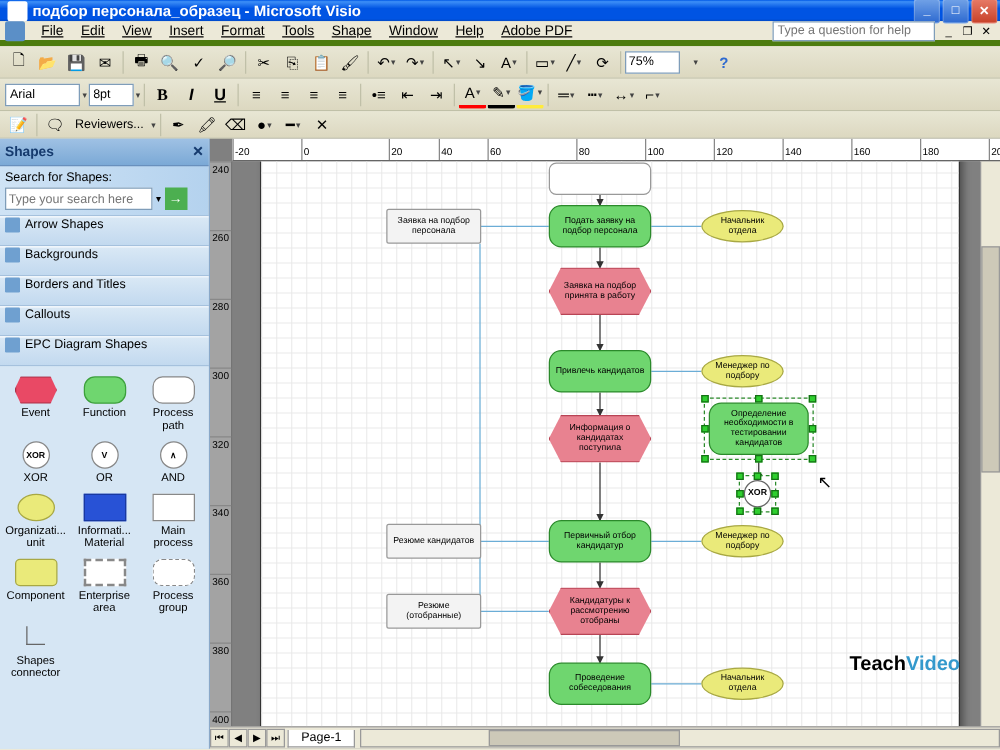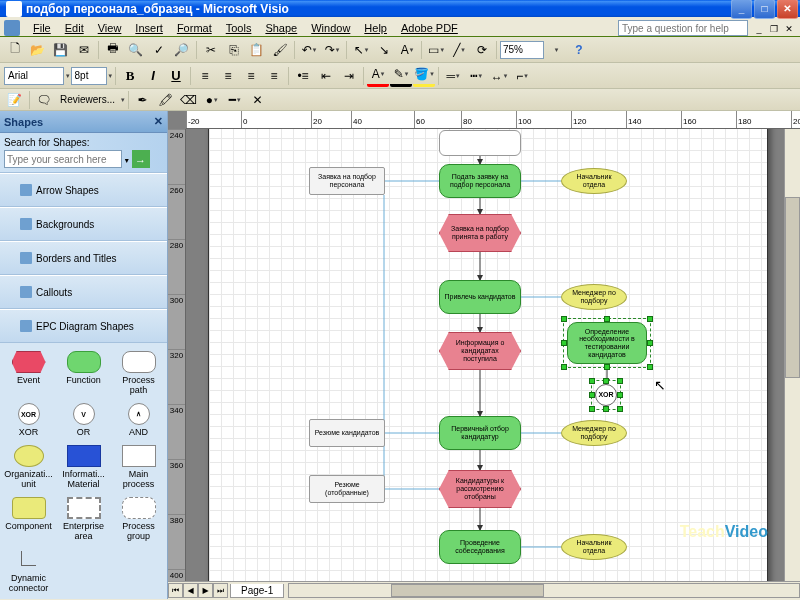--- a/index.html
+++ b/index.html
@@ -4,21 +4,21 @@
 <style>
 * { margin: 0; padding: 0; box-sizing: border-box; font-family: Tahoma, Arial, sans-serif; }
 body { background: #ece9d8; overflow: hidden; width: 800px; height: 600px; }
 .titlebar { background: linear-gradient(to bottom, #0058e6, #3d8ff7 8%, #0054e3 40%, #0054e3 88%, #0048c5); height: 17px; display: flex; align-items: center; padding: 0 2px 0 6px; color: white; font-size: 12px; }
 .titlebar .icon { width: 16px; height: 16px; background: #fff; margin-right: 4px; border-radius: 2px; }
 .titlebar .title { flex: 1; font-weight: bold; }
 .winbtns { display: flex; gap: 2px; }
 .winbtn { width: 21px; height: 20px; background: linear-gradient(#6fa0e6, #2e6ad0); border: 1px solid #fff3; border-radius: 3px; display: flex; align-items: center; justify-content: center; color: white; font-size: 10px; font-weight: bold; cursor: pointer; }
 .winbtn.close { background: linear-gradient(#e67965, #c8422a); }
 
-.menubar { background: #ece9d8; height: 20px; display: flex; align-items: flex-end; padding: 0 4px; border-bottom: 1px solid #4d7c0f; font-size: 11px; }
+.menubar { background: #ece9d8; height: 20px; display: flex; align-items: center; padding: 0 4px; border-bottom: 5px solid #4d7c0f; font-size: 11px; }
 .menubar .vicon { width: 16px; height: 16px; background: #5b8fc7; margin-right: 6px; border-radius: 2px; }
 .menubar .menu-item { padding: 2px 7px; cursor: pointer; }
 .menubar .menu-item u { text-decoration: underline; }
 .menubar .help-box { margin-left: auto; width: 130px; height: 16px; background: white; border: 1px solid #7f9db9; font-size: 10px; padding: 0 3px; color: #999; }
 .menubar .mdi { display: flex; gap: 1px; margin-left: 4px; }
 .menubar .mdi span { width: 14px; height: 14px; display: flex; align-items: center; justify-content: center; font-size: 9px; cursor: pointer; }
 
 .toolbar { background: linear-gradient(#e8e6d4, #dcd8c0); height: 26px; display: flex; align-items: center; padding: 0 4px; border-bottom: 1px solid #c0c0a8; gap: 1px; }
 .toolbar .tbtn { width: 22px; height: 22px; display: flex; align-items: center; justify-content: center; cursor: pointer; border-radius: 2px; font-size: 12px; }
 .toolbar .sep { width: 1px; height: 18px; background: #c0c0a8; margin: 0 2px; }
@@ -28,21 +28,21 @@
 .toolbar .fmt { font-weight: bold; font-family: 'Times New Roman', serif; font-size: 13px; }
 .arrow-drop { font-size:7px; color:#444; margin-left:1px; }
 
 .workspace { display: flex; height: 488px; }
 .shapes-panel { width: 168px; background: linear-gradient(to right, #cfe3f5, #b4d2ee); border-right: 1px solid #8aa8c8; display: flex; flex-direction: column; }
 .shapes-header { height: 22px; background: linear-gradient(#9fc1e4, #7ba9d6); display: flex; align-items: center; padding: 0 4px; font-size: 11px; font-weight: bold; color: #153a6d; border-bottom: 1px solid #6990bd; }
 .shapes-header .close-x { margin-left: auto; cursor: pointer; font-size: 11px; }
 .search-section { padding: 4px; font-size: 10px; border-bottom: 1px solid #a5c1dd; }
 .search-section input { width: 118px; height: 18px; border: 1px solid #7f9db9; font-size: 10px; padding: 0 2px; }
 .search-section .go { width: 18px; height: 18px; background: #4caf50; color: white; display: inline-flex; align-items: center; justify-content: center; font-size: 11px; vertical-align: top; cursor: pointer; }
-.stencil-bar { background: linear-gradient(#d9e8f5, #c2d9ef); height: 34px; border-top: 1px solid #fff; border-bottom: 1px solid #a5c1dd; display: flex; align-items: center; padding: 0 20px; font-size: 10px; cursor: pointer; }
+.stencil-bar { background: linear-gradient(#d9e8f5, #c2d9ef); height: 24px; border-top: 1px solid #fff; border-bottom: 1px solid #a5c1dd; display: flex; padding: 0 4px; font-size: 10px; cursor: pointer; }
 .stencil-bar .sicon { width: 12px; height: 12px; background: #6fa0d0; margin-right: 4px; border-radius: 1px; }
 .stencil-content { flex: 1; background: #d6e6f4; padding: 6px 2px; overflow: hidden; }
 .shape-grid { display: grid; grid-template-columns: repeat(3, 1fr); gap: 4px 2px; }
 .shape-cell { display: flex; flex-direction: column; align-items: center; font-size: 9px; text-align: center; cursor: pointer; padding: 2px; }
 .shape-cell .sh { width: 34px; height: 22px; margin-bottom: 2px; }
 .sh-event { background: #e94965; border: 1px solid #a83048; border-radius: 3px; clip-path: polygon(15% 0, 85% 0, 100% 50%, 85% 100%, 15% 100%, 0 50%); }
 .sh-func { background: #6fd66f; border: 1px solid #3ca03c; border-radius: 9px; }
 .sh-path { background: #fff; border: 1px solid #888; border-radius: 8px; }
 .sh-circ { width: 22px !important; height: 22px; border-radius: 50%; background: #fff; border: 1px solid #888; display: flex; align-items: center; justify-content: center; font-size: 7px; font-weight: bold; }
 .sh-org { background: #eaea7a; border: 1px solid #a8a844; border-radius: 50%; width: 30px !important; height: 20px; }
@@ -78,21 +78,21 @@
 .page-tabs { height: 18px; background: #ece9d8; display: flex; align-items: center; font-size: 10px; border-top: 1px solid #999; }
 .page-tabs .nav { width: 15px; height: 15px; border: 1px solid #999; display: flex; align-items: center; justify-content: center; font-size: 8px; cursor: pointer; background: #ece9d8; }
 .page-tabs .tab { background: #fff; border: 1px solid #999; border-top: none; padding: 1px 10px; margin-left: 2px; cursor: pointer; }
 .hscroll { flex: 1; height: 15px; background: #ece9d8; border: 1px solid #999; margin-left: 4px; position: relative; }
 .hscroll .thumb { position: absolute; left: 20%; width: 30%; top: 0; bottom: 0; background: #cdc9b8; border: 1px solid #999; }
 
 .vscroll { width: 16px; background: #ece9d8; border-left: 1px solid #999; position: relative; }
 .vscroll .thumb { position: absolute; top: 15%; height: 40%; left: 0; right: 0; background: #cdc9b8; border: 1px solid #999; }
 
 .watermark { position: absolute; right: 16px; bottom: 40px; font-size: 16px; font-weight: bold; color: #3399cc; }
-.watermark .t { color: #fef9c3; }
+.watermark .t { color: #000000; }
 
 .cursor { position: absolute; font-size: 14px; color: #000; pointer-events: none; }
 </style>
 </head>
 <body>
 
 <div class="titlebar">
   <div class="icon"></div>
   <div class="title">подбор персонала_образец - Microsoft Visio</div>
   <div class="winbtns">
@@ -268,33 +268,33 @@
           <div class="shape-cell">
             <div class="sh sh-ent"></div>
             <div>Enterprise area</div>
           </div>
           <div class="shape-cell">
             <div class="sh sh-grp"></div>
             <div>Process group</div>
           </div>
           <div class="shape-cell">
             <div class="sh sh-conn"></div>
-            <div>Dynamic connector</div>
+            <div>Shapes connector</div>
           </div>
         </div>
     </div>
   </div>
 
   <div class="canvas-area">
     <div class="ruler-h" id="ruler-h">
         <div class="tick" style="left: 0px;">-20</div>
         <div class="tick" style="left: 55px;">0</div>
         <div class="tick" style="left: 125px;">20</div>
         <div class="tick" style="left: 165px;">40</div>
-        <div class="tick" style="left: 228px; text-align: right;">60</div>
+        <div class="tick" style="left: 204px; text-align: right;">60</div>
         <div class="tick" style="left: 275px;">80</div>
         <div class="tick" style="left: 330px;">100</div>
         <div class="tick" style="left: 385px;">120</div>
         <div class="tick" style="left: 440px;">140</div>
         <div class="tick" style="left: 495px;">160</div>
         <div class="tick" style="left: 550px;">180</div>
         <div class="tick" style="left: 605px;">200</div>
       </div>
     <div class="canvas-row">
       <div class="ruler-v" id="ruler-v">

